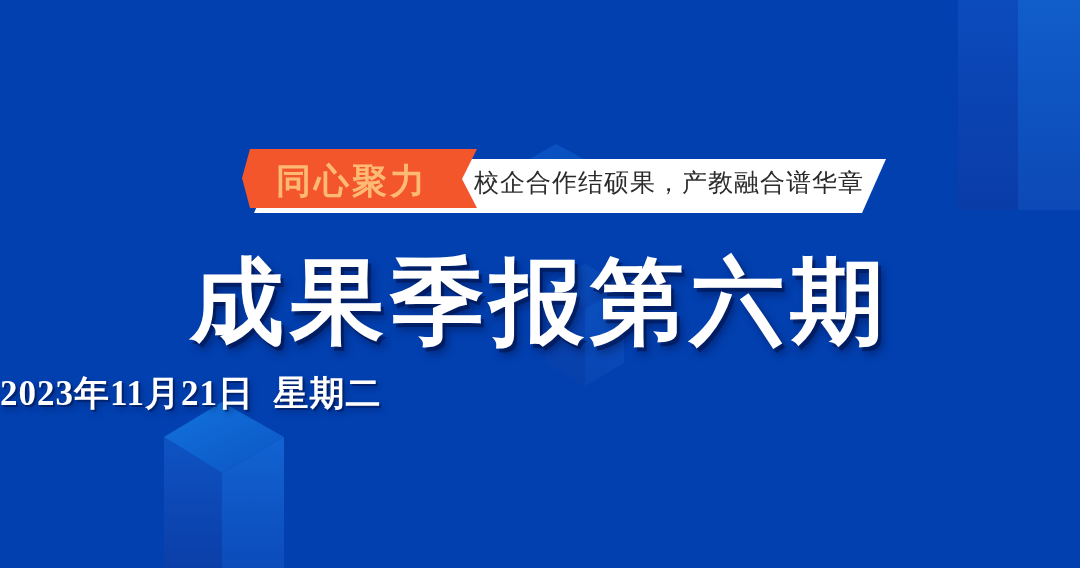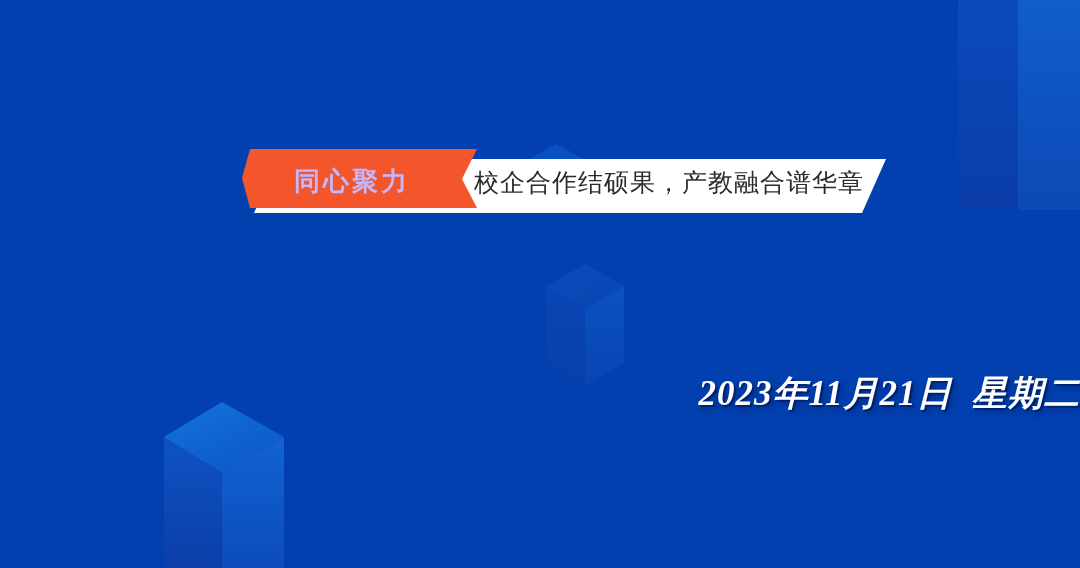--- a/index.html
+++ b/index.html
@@ -42,22 +42,22 @@
     position: absolute;
     left: 0; top: 0;
     width: 1080px; height: 70px;
   }
   #banner-tag-text {
     position: absolute;
     left: 257px;
     top: 13px;
     width: 190px;
     text-align: center;
-    color: #c4b5fd;
-    font-size: 26px;
+    color: #fdba74;
+    font-size: 35px;
     font-weight: 700;
     letter-spacing: 3px;
     line-height: 40px;
     font-family: "Liberation Sans", "DejaVu Sans", sans-serif;
     white-space: nowrap;
   }
   #banner-subtitle-text {
     position: absolute;
     left: 474px;
     top: 17px;
@@ -88,32 +88,31 @@
        3px 4px 0px rgba(0,16,70,.55),
        5px 7px 9px rgba(0,12,60,.45);
   }
 
   
   #date-line {
     position: absolute;
     left: 0;
     top: 372px;
     width: 1080px;
-    text-align: right;
+    text-align: left;
     font-family: "Liberation Serif", "DejaVu Serif", serif;
     font-weight: 700;
     font-size: 35px;
     line-height: 44px;
     letter-spacing: 1px;
     color: #ffffff;
     white-space: pre;
     text-shadow:
        2px 2px 0px rgba(0,16,70,.5),
        3px 4px 6px rgba(0,12,60,.40);
-    font-style: italic;
   }
 </style>
 </head>
 <body>
 
 <div id="poster">
 
   <div class="cube" id="cube-top-right">
     <svg width="126" height="212" viewBox="0 0 126 212">
       <defs>
@@ -200,16 +199,17 @@
 
     <svg id="banner-orange" viewBox="0 0 1080 70" preserveAspectRatio="none">
       <polygon points="250,1 477,1 462,31 477,60 250,60 242,30" fill="#f4562c"></polygon>
     </svg>
 
     <div id="banner-tag-text">同心聚力</div>
 
     <div id="banner-subtitle-text">校企合作结硕果，产教融合谱华章</div>
   </div>
 
+  <div id="main-title">成果季报第六期</div>
 
   <div id="date-line">2023年11月21日  星期二</div>
 
 </div>
 
 </body></html>

